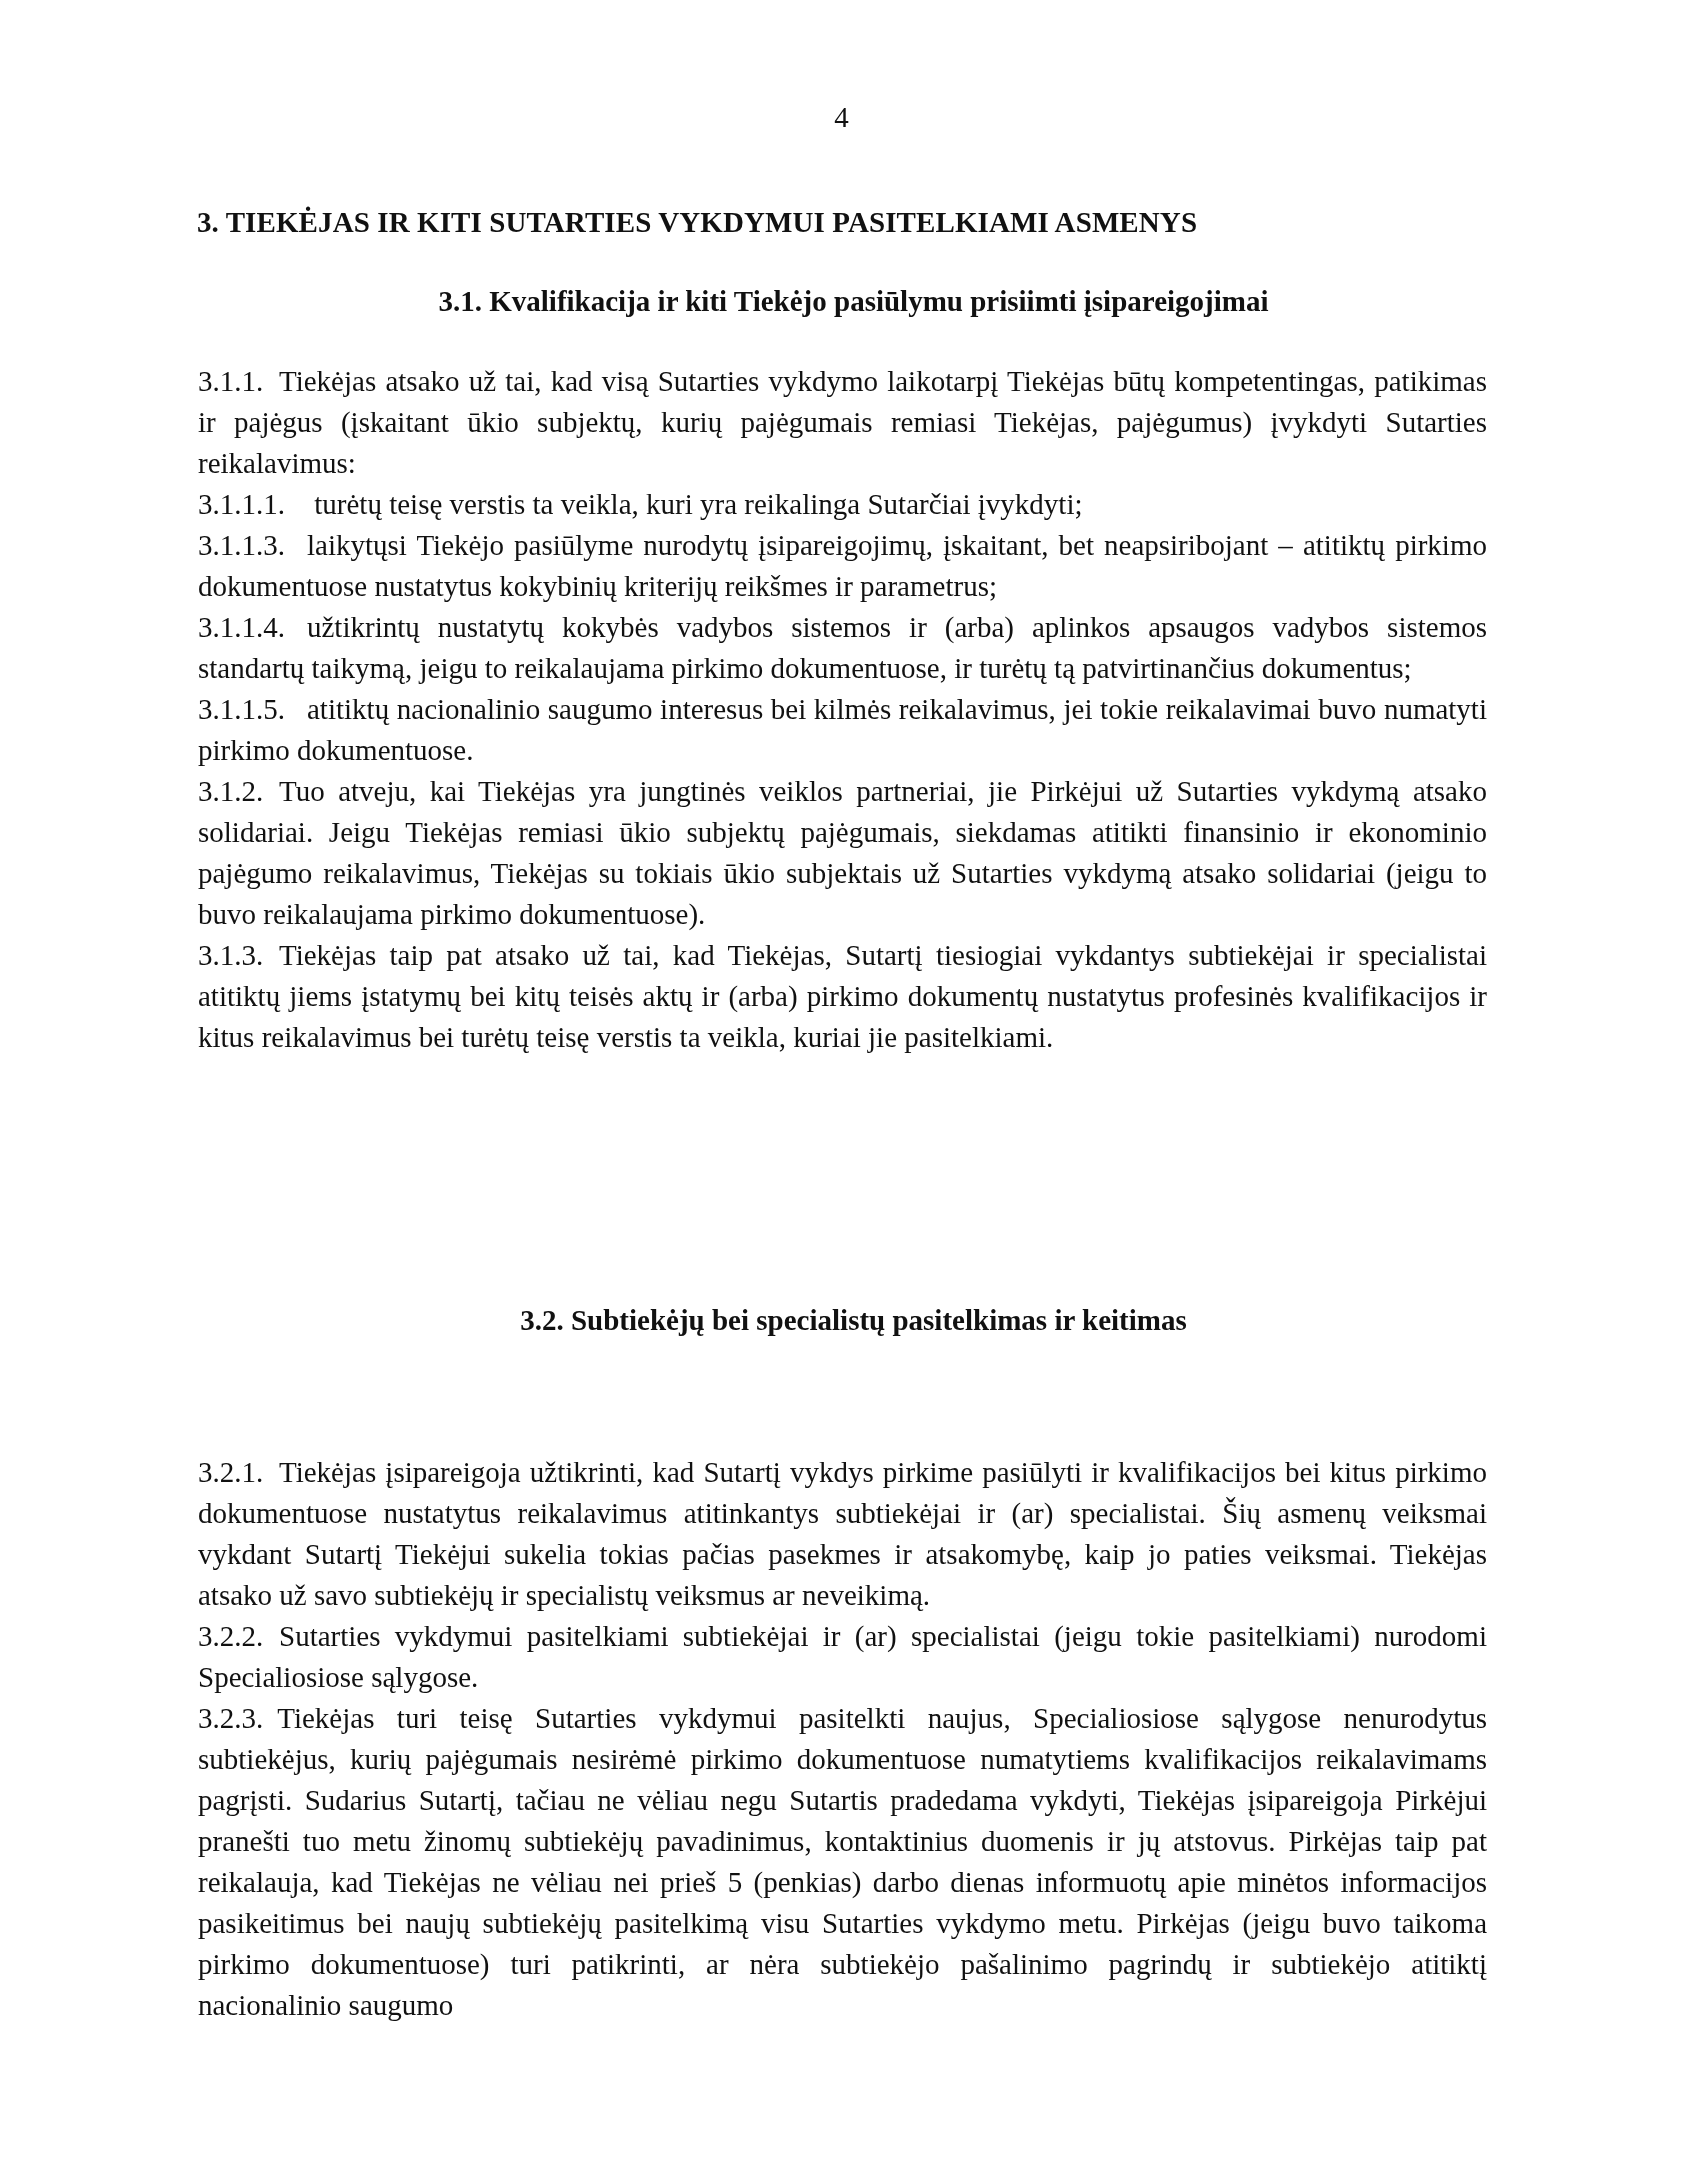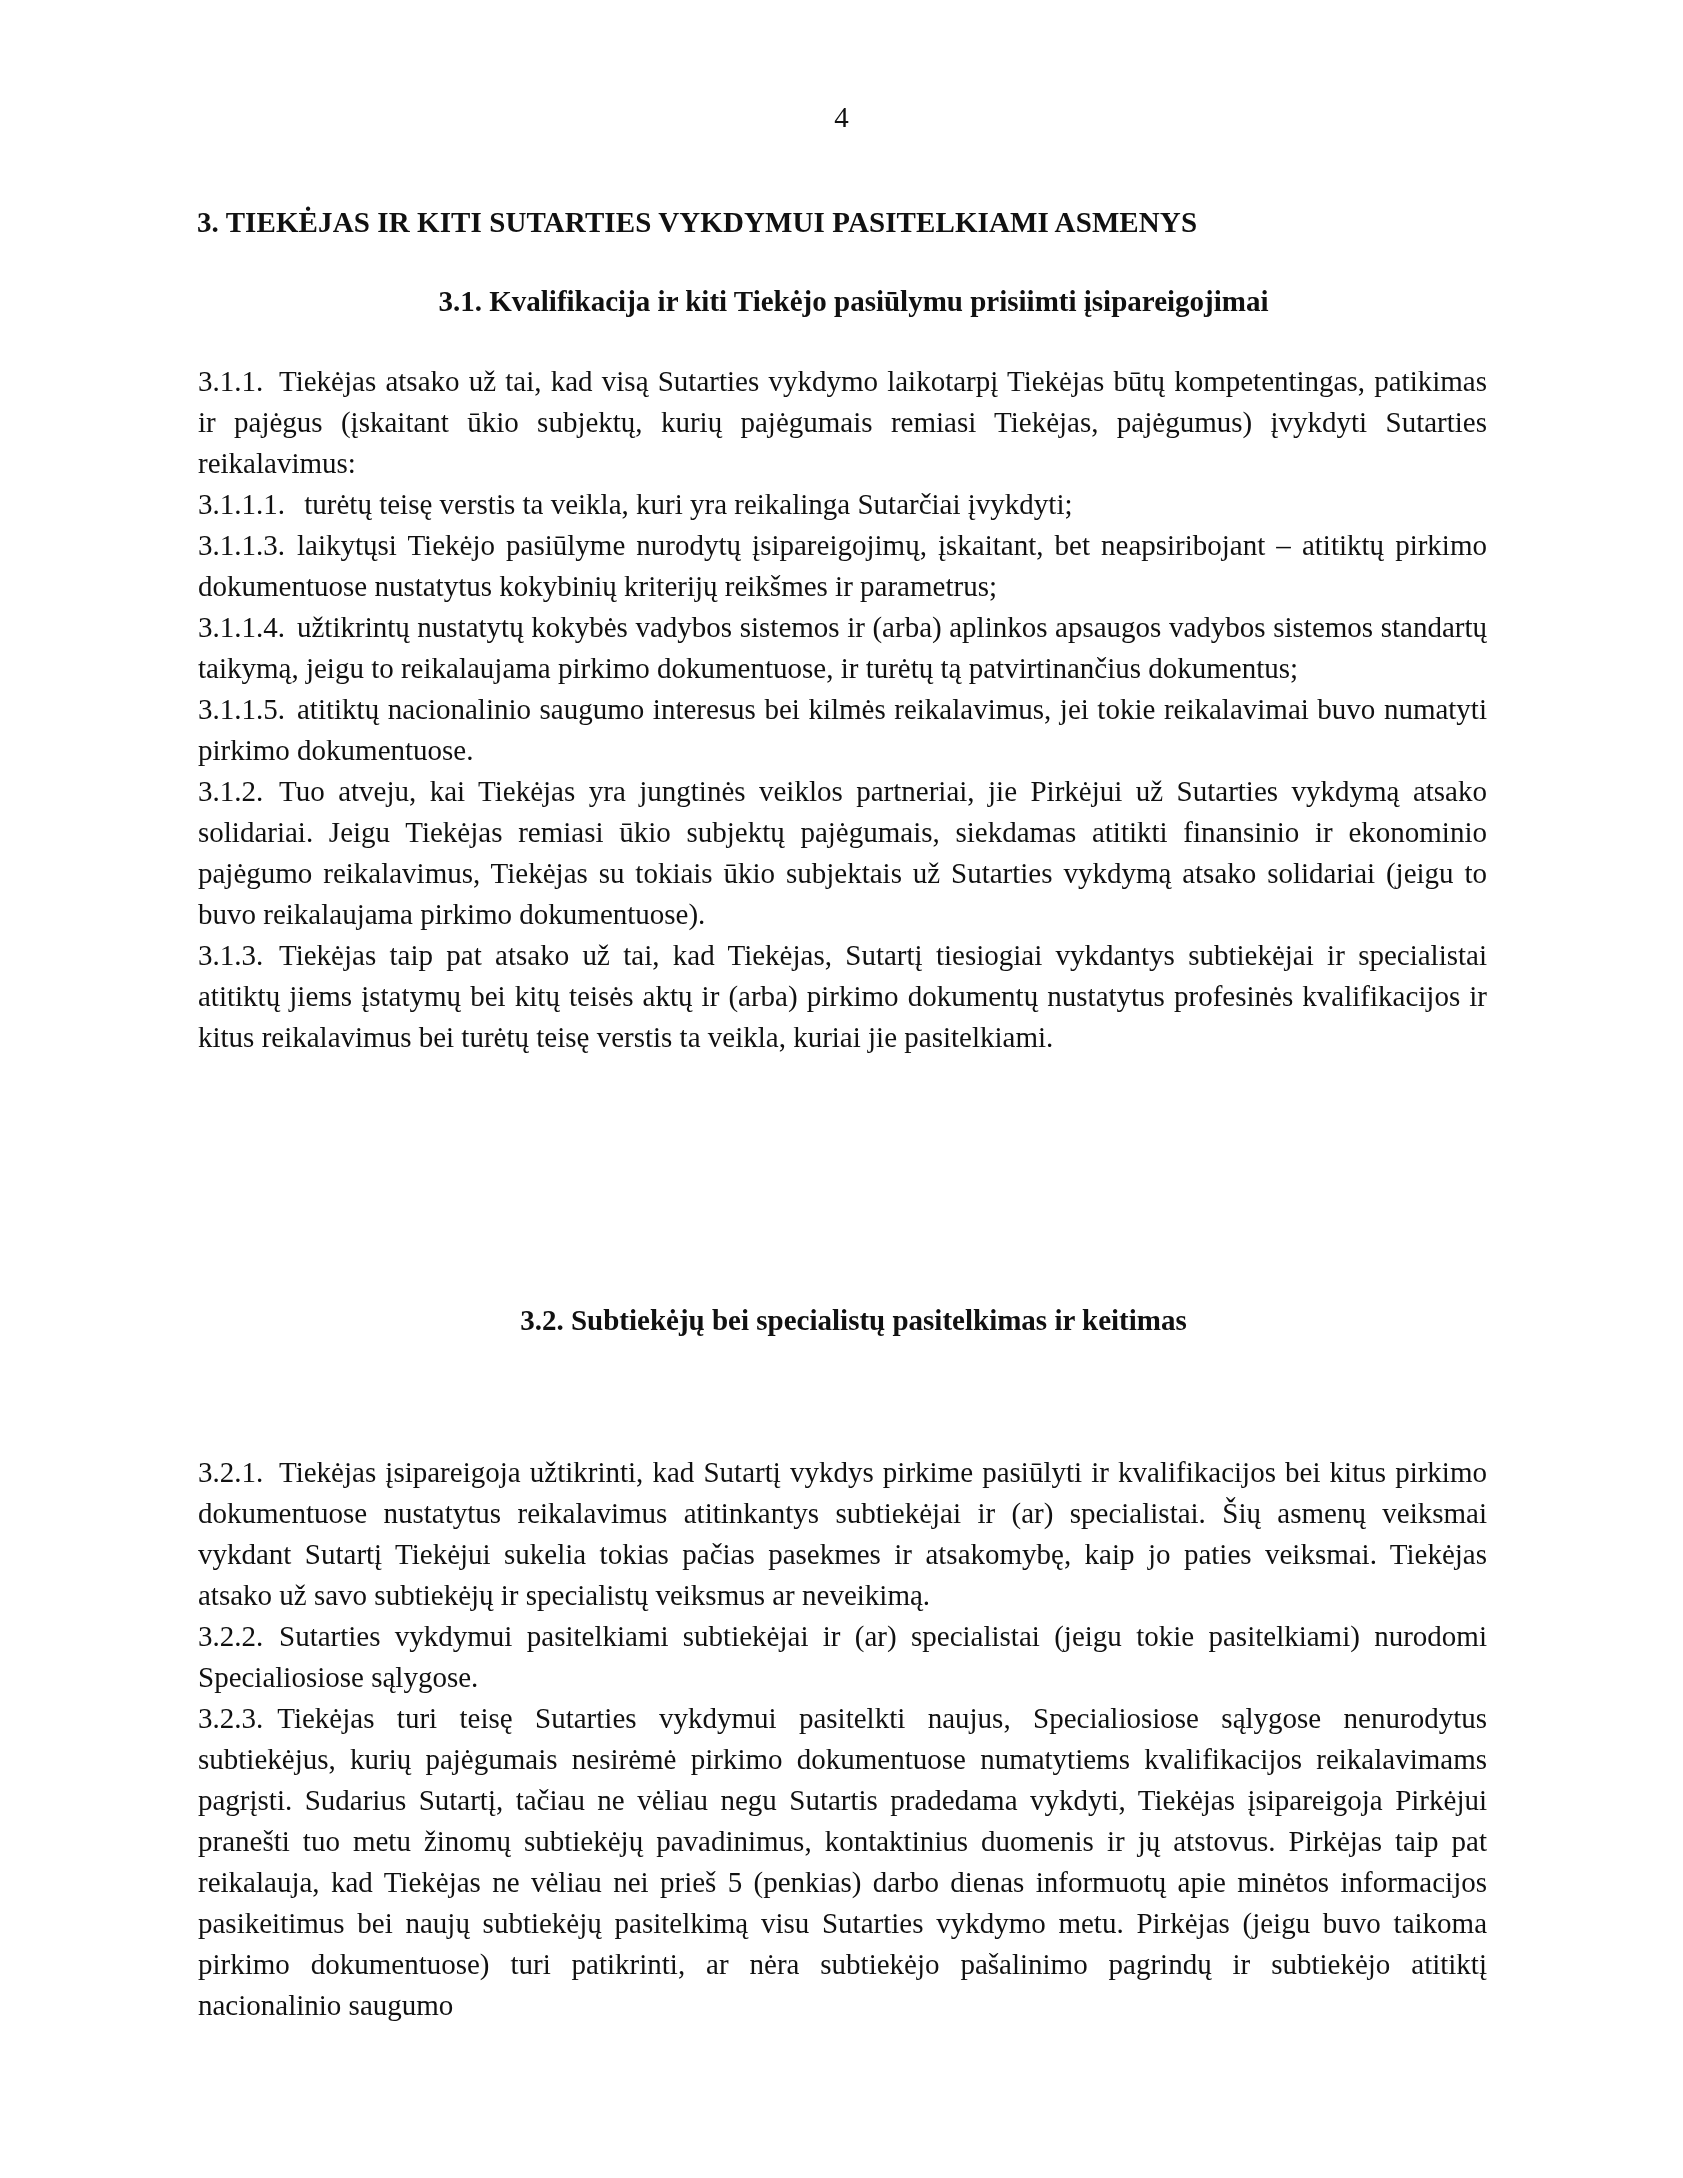--- a/index.html
+++ b/index.html
@@ -68,21 +68,21 @@
     .body-block.b1 { top: 361px; }
     .body-block.b2 { top: 1452px; }
     .para {
       margin: 0;
       padding: 0;
     }
     .para .pnum {
       display: inline-block;
     }
     .para .pnum.lvl3 { min-width: 81px; }
-    .para .pnum.lvl4 { min-width: 0; margin-right: 12px; }
+    .para .pnum.lvl4 { min-width: 0; margin-right: 22px; }
     .para .pnum.lvl3b { margin-right: 14px; }
   </style>
 </head>
 <body>
 
 <div class="page">
 
   <div class="page-number">4</div>
 
   <div class="heading-main">

